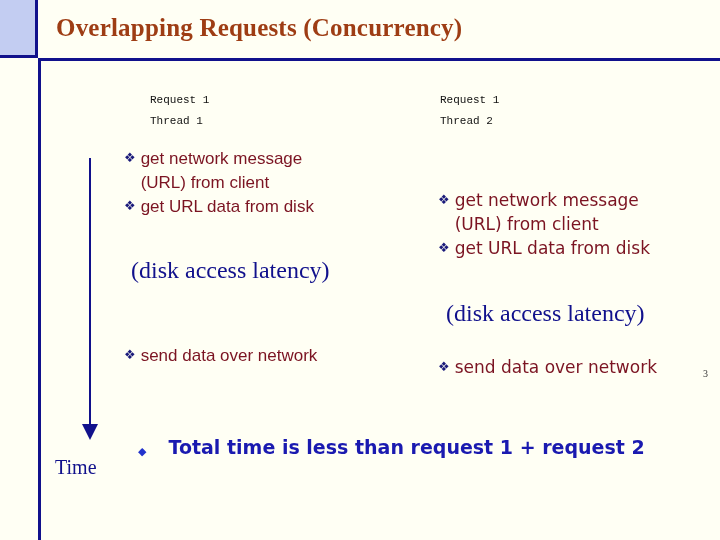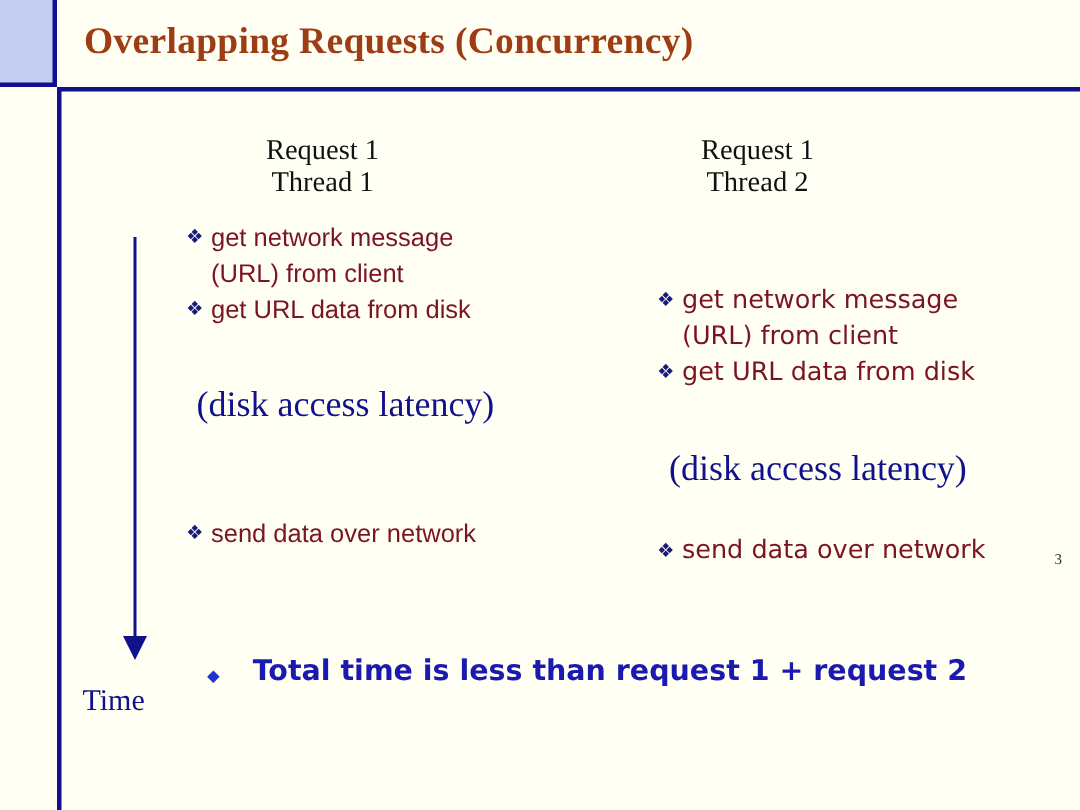--- a/index.html
+++ b/index.html
@@ -57,25 +57,25 @@
     font-weight: bold;
     font-size: 25px;
     color: #9e3d14;
     letter-spacing: 0.2px;
     white-space: nowrap;
   }
 
   
   .col-head {
     position: absolute;
-    font-family: Liberation Serif, serif;
-    font-size: 19px;
+    font-family: Liberation Mono, monospace;
+    font-size: 11px;
     color: #111111;
     line-height: 21px;
-    text-align: center;
+    text-align: left;
     white-space: nowrap;
   }
   .col-head.left  { left: 150px; top: 90px; width: 130px; }
   .col-head.right { left: 440px; top: 90px; width: 130px; }
 
   
   .bullet-block {
     position: absolute;
   }
   .bullet-row {

